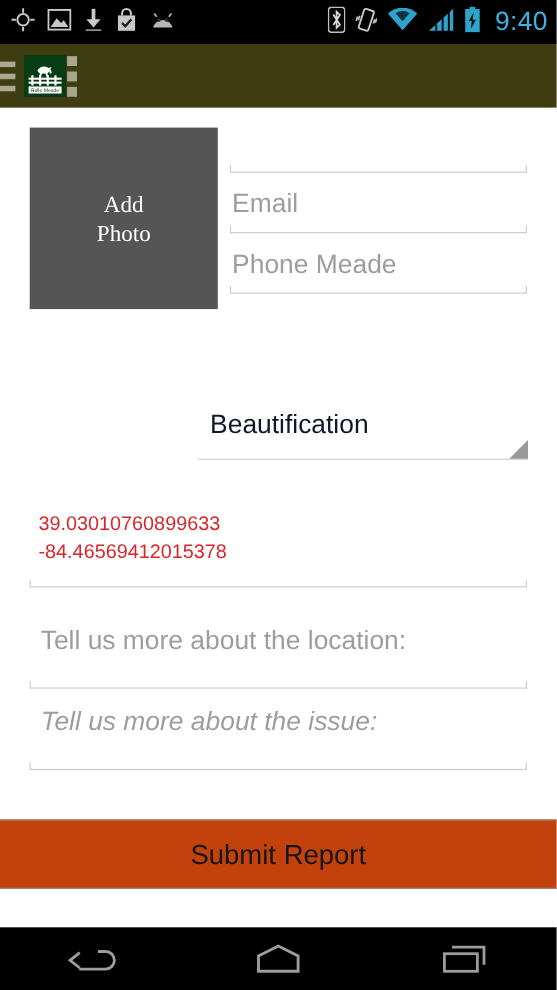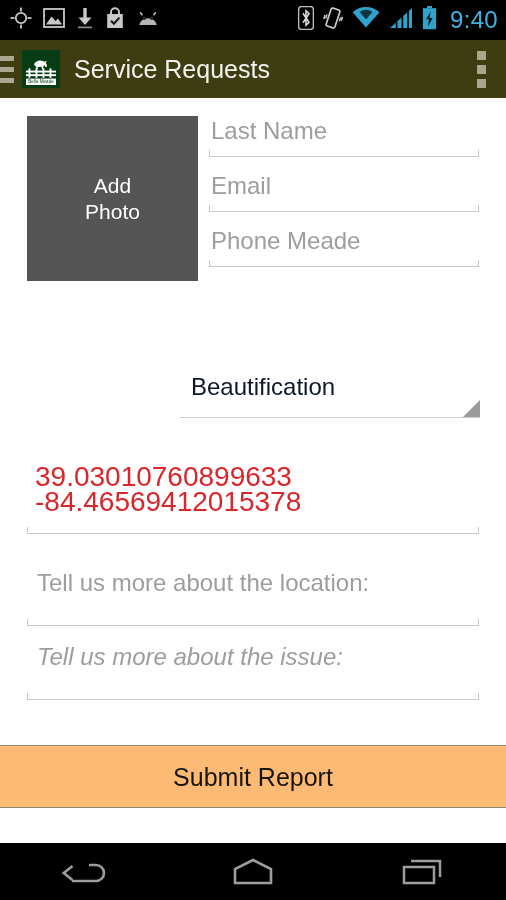--- a/index.html
+++ b/index.html
@@ -143,20 +143,21 @@
     height: 165px;
     background: #555555;
     color: #ffffff;
     display: flex;
     flex-direction: column;
     align-items: center;
     justify-content: center;
     font-size: 21px;
     line-height: 26px;
     text-align: center;
+    font-family: Liberation Serif, serif;
   }
 
   .field-col {
     position: absolute;
     left: 209px;
     top: 12px;
     width: 270px;
   }
   .edit-field {
     position: relative;
@@ -237,21 +238,21 @@
   #coords-field {
     position: absolute;
     left: 27px; top: 360px;
     width: 452px;
     height: 80px;
   }
   #coords-text {
     position: absolute;
     left: 8px;
     top: 6px;
-    font-size: 28px;
+    font-size: 18px;
     line-height: 25px;
     color: #d8262b;
   }
   #coords-text div { white-space: nowrap; }
   #coords-underline {
     position: absolute;
     left: 0;
     bottom: 4px;
     width: 100%;
     height: 7px;
@@ -282,21 +283,21 @@
   .text-area-field .underline {
     bottom: 2px;
   }
 
   
   #submit-button {
     position: absolute;
     left: 0; top: 745px;
     width: 506px;
     height: 63px;
-    background: #fdba74;
+    background: #c2410c;
     border-top: 1px solid #8d8c6c;
     border-bottom: 1px solid #8d8c6c;
     box-sizing: border-box;
     display: flex;
     align-items: center;
     justify-content: center;
     color: #161610;
     font-size: 25px;
     line-height: 30px;
   }
@@ -443,40 +444,38 @@
         <rect x="6.5" y="18.4" width="1.9" height="9.4" fill="#ffffff"></rect>
         <rect x="13.5" y="18.4" width="1.9" height="9.4" fill="#ffffff"></rect>
         <rect x="20.5" y="18.4" width="1.9" height="9.4" fill="#ffffff"></rect>
         <rect x="27.5" y="18.4" width="1.9" height="9.4" fill="#ffffff"></rect>
 
         <rect x="4" y="28.6" width="30" height="6.4" fill="#ffffff"></rect>
         <text x="19" y="33.4" font-family="'Liberation Sans', sans-serif" font-size="4.6" fill="#073d14" text-anchor="middle">Belle Meade</text>
       </svg>
     </div>
 
-    <div id="app-title">Service Requests</div>
 
     <div id="overflow-button">
       <i></i>
       <i></i>
       <i></i>
     </div>
   </div>
 
   <div id="content">
 
     <div id="top-section">
       <div id="add-photo-box">
         <span>Add</span>
         <span>Photo</span>
       </div>
 
       <div class="field-col">
         <div class="edit-field">
-          <div class="ph">Last Name</div>
           <div class="underline"></div>
         </div>
         <div class="edit-field">
           <div class="ph">Email</div>
           <div class="underline"></div>
         </div>
         <div class="edit-field">
           <div class="ph">Phone Meade</div>
           <div class="underline"></div>
         </div>

